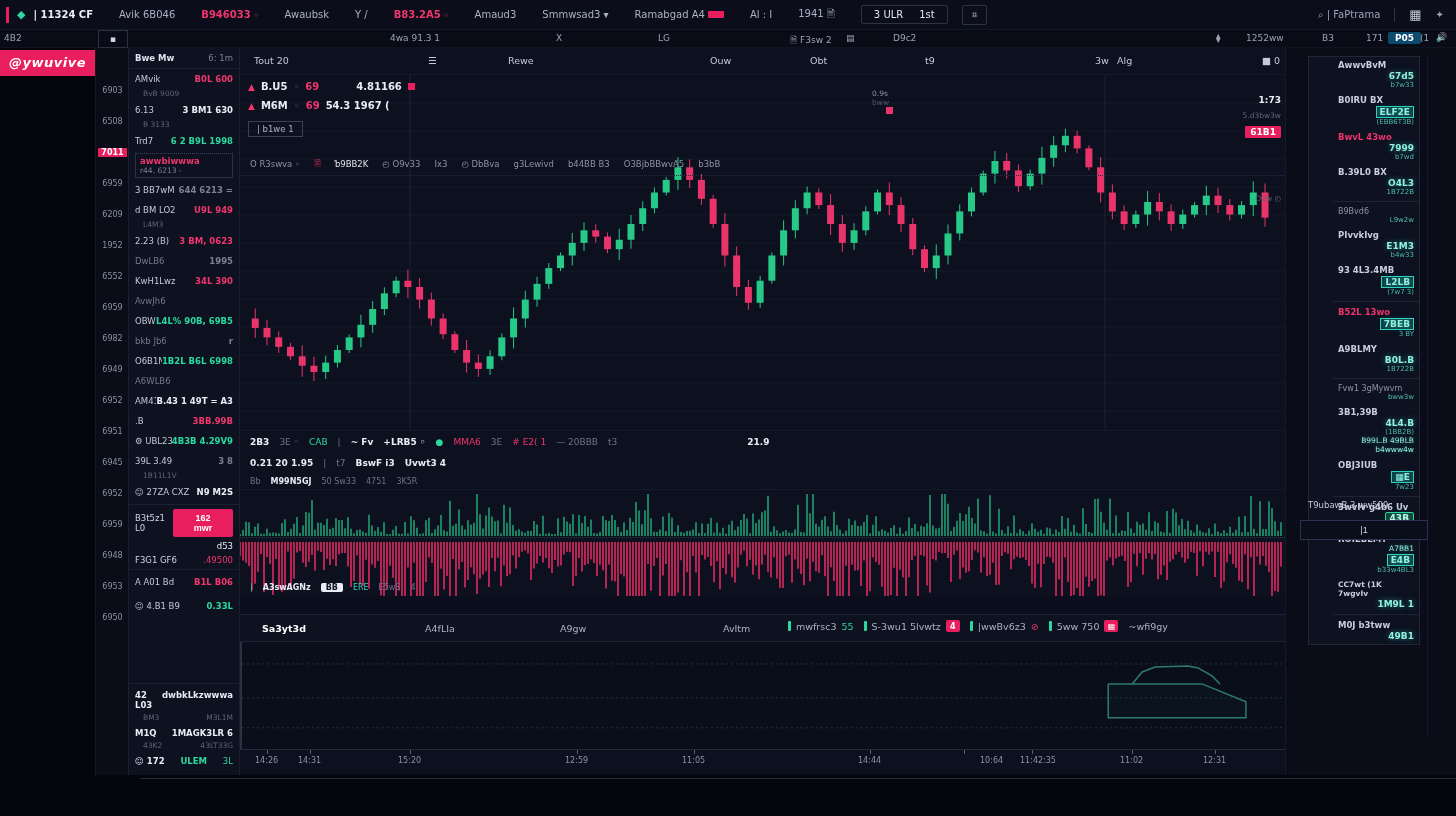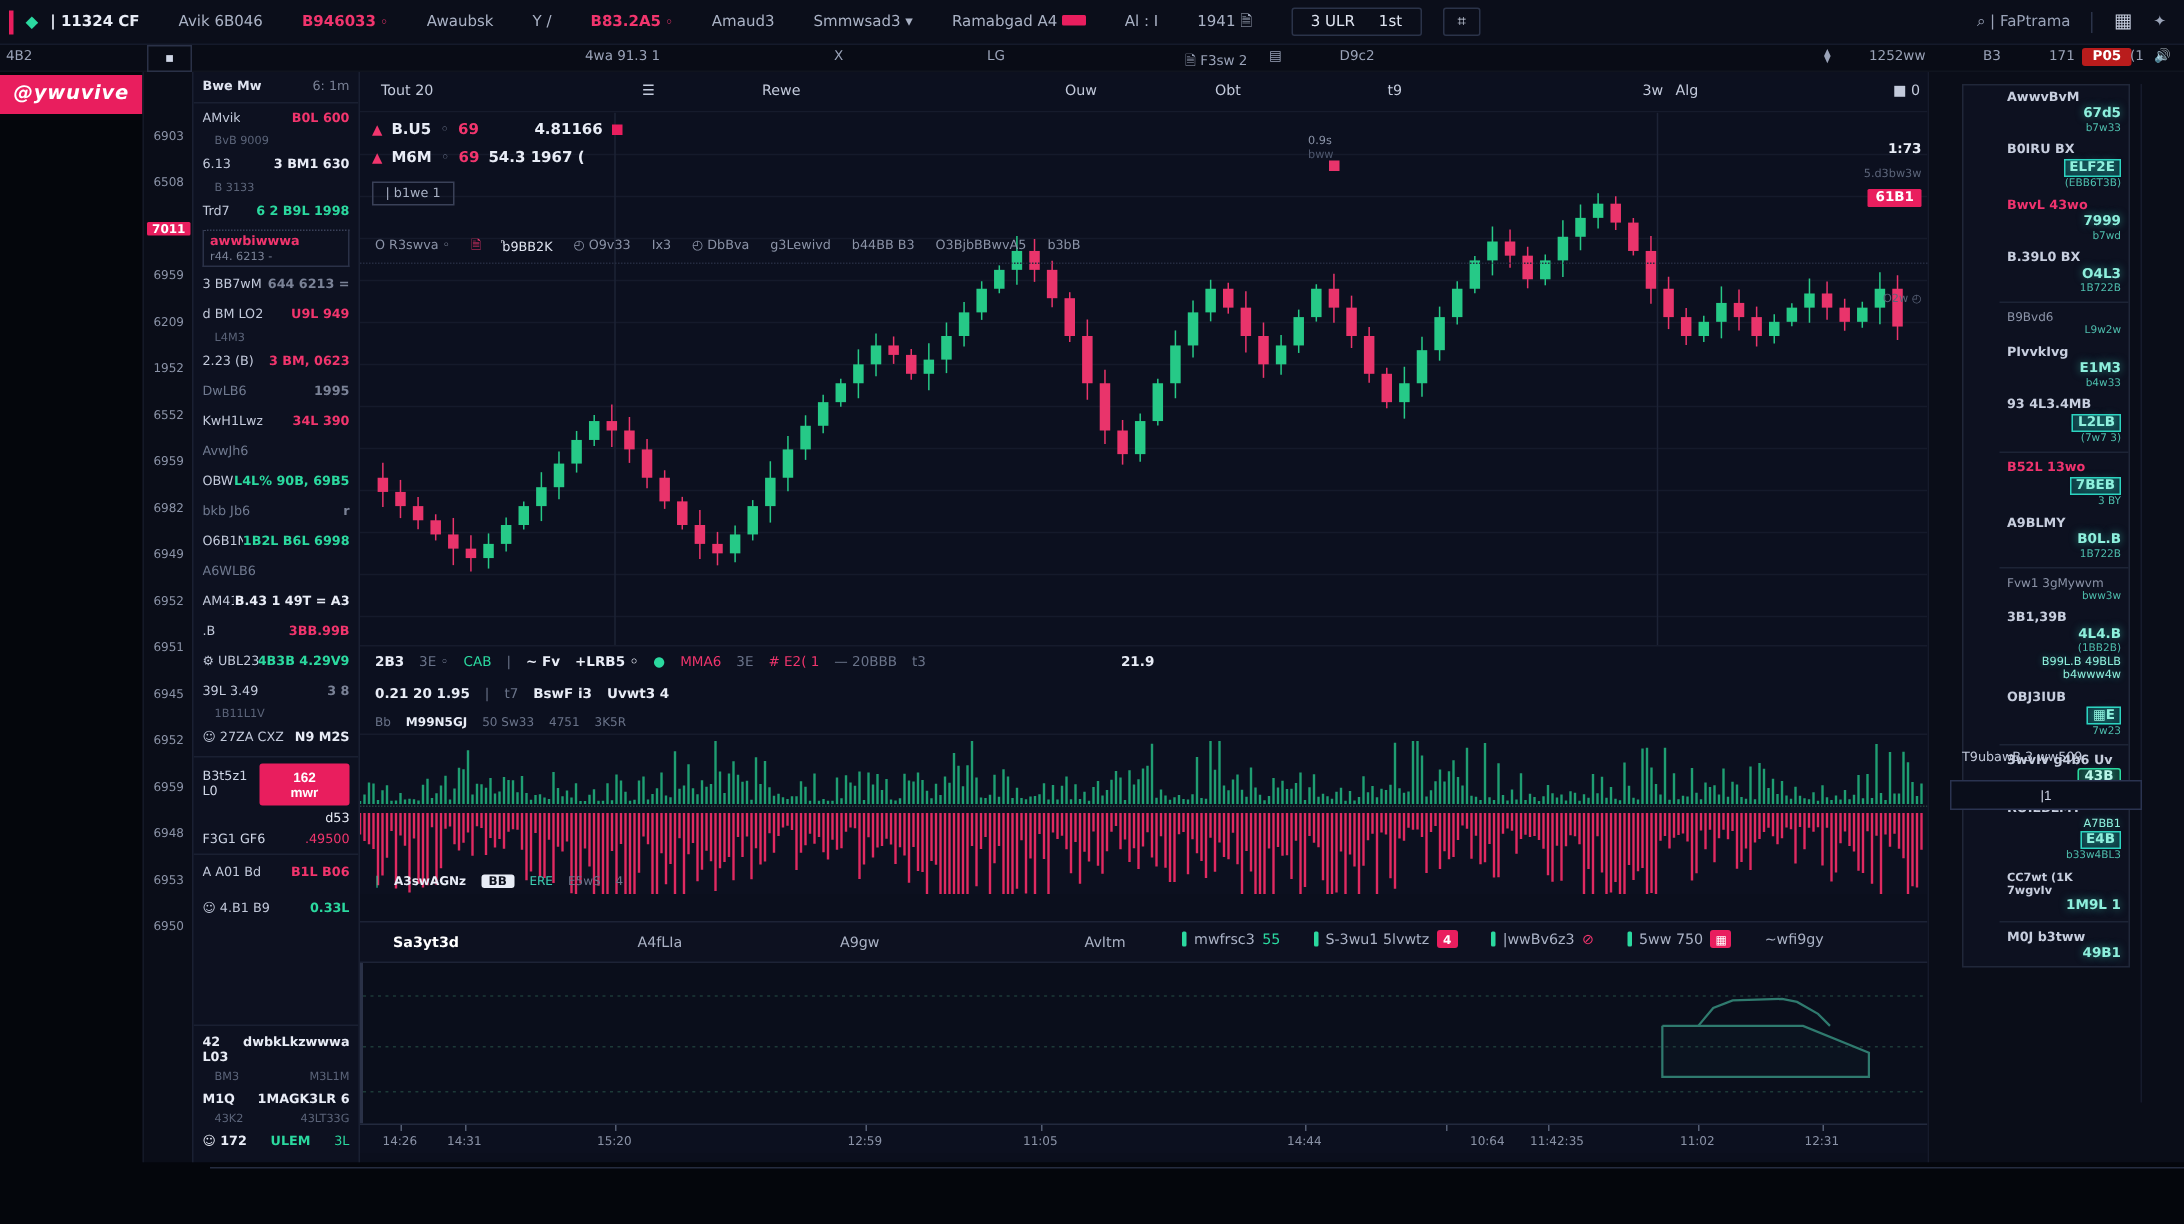--- a/index.html
+++ b/index.html
@@ -23,21 +23,21 @@
   .tb-iconbox { border:1px solid #2b3349; border-radius:2px; padding:3px 9px; color:#cfd6e6; margin-right:10px;}
   .tb-right { margin-left:auto; display:flex; align-items:center; gap:14px; padding-right:12px; color:#9aa3b8;}
   .tb-sep { width:1px; height:14px; background:#2b3349; }
 
   
   .toolbar2 { position:absolute; left:0; top:30px; width:1456px; height:18px;
     background:#090c16; border-bottom:1px solid #10141f; font-size:9px; color:#9aa3b8; }
   .t2 { position:absolute; top:3px; white-space:nowrap; }
   .t2-box { position:absolute; left:98px; top:0; width:30px; height:18px; border:1px solid #2a3147;
     text-align:center; line-height:16px; color:#cfd6e6; }
-  .pill-pink { background:#b91c1c; color:#fff; border-radius:2px; padding:1px 7px; font-weight:bold; }
+  .pill-pink { background:#0c4a6e; color:#fff; border-radius:2px; padding:1px 7px; font-weight:bold; }
 
   
   .workspace { position:absolute; left:0; top:48px; width:1456px; height:727px; display:flex; }
   .leftrail { width:95px; background:#04060c; position:relative; }
   .logo-banner { position:absolute; left:0; top:2px; width:95px; height:26px; background:#e91e5e;
     color:#fff; font-size:13px; font-weight:bold; font-style:italic; text-align:center; line-height:26px; letter-spacing:.5px;}
   .pricescale { width:33px; background:#0a0d18; border-left:1px solid #141927; position:relative; font-size:8px; }
   .ps-val { position:absolute; left:2px; width:29px; color:#8b93a7; text-align:center; }
   .ps-val.hot { background:#e91e5e; color:#fff; border-radius:1px; font-weight:bold; }
 
@@ -98,21 +98,21 @@
   .vol-green { height:48px; border-bottom:1px dotted #24433c; }
   .vol-pink { height:58px; }
   .vol-label { position:absolute; left:10px; bottom:4px; font-size:8px; color:#9aa3b8; display:flex; gap:10px; align-items:center; z-index:3;}
   .vol-label .tick { color:#2bd99f; } .vol-label .box { background:#e8ecf6; color:#10131f; padding:0 5px; border-radius:2px; font-weight:bold;}
   .center-gap { height:18px; background:#0b0f1d; }
 
   .bottom-tabs { height:28px; background:#0d1120; border-top:1px solid #1d2336; border-bottom:1px solid #1d2336;
     position:relative; font-size:9.5px; color:#aab2c5; }
   .bt-item { position:absolute; top:8px; white-space:nowrap; cursor:pointer; }
   .bt-item.active { color:#ffffff; font-weight:bold; }
-  .bt-cluster { position:absolute; left:548px; top:5px; display:flex; gap:22px; align-items:center; }
+  .bt-cluster { position:absolute; left:548px; top:5px; display:flex; gap:10px; align-items:center; }
   .bt-c { display:flex; align-items:center; gap:5px; white-space:nowrap; cursor:pointer; }
   .dot-g { width:3px; height:10px; background:#2bd99f; border-radius:1px; }
   .badge-p { background:#e91e5e; color:#fff; min-width:14px; height:12px; border-radius:2px; font-size:8px;
     display:inline-flex; align-items:center; justify-content:center; padding:0 3px; font-weight:bold;}
   .slash-p { color:#f1356d; }
   .bottom-panel { height:107px; background:#0a0e1b; position:relative; border-left:2px solid #2a3147; }
   .bottom-panel svg { position:absolute; inset:0; }
   .time-axis { height:20px; background:#0c101f; border-top:1px solid #232a3e; position:relative;
     font-size:8px; color:#8b93a7; }
   .ta-label { position:absolute; top:6px; }

